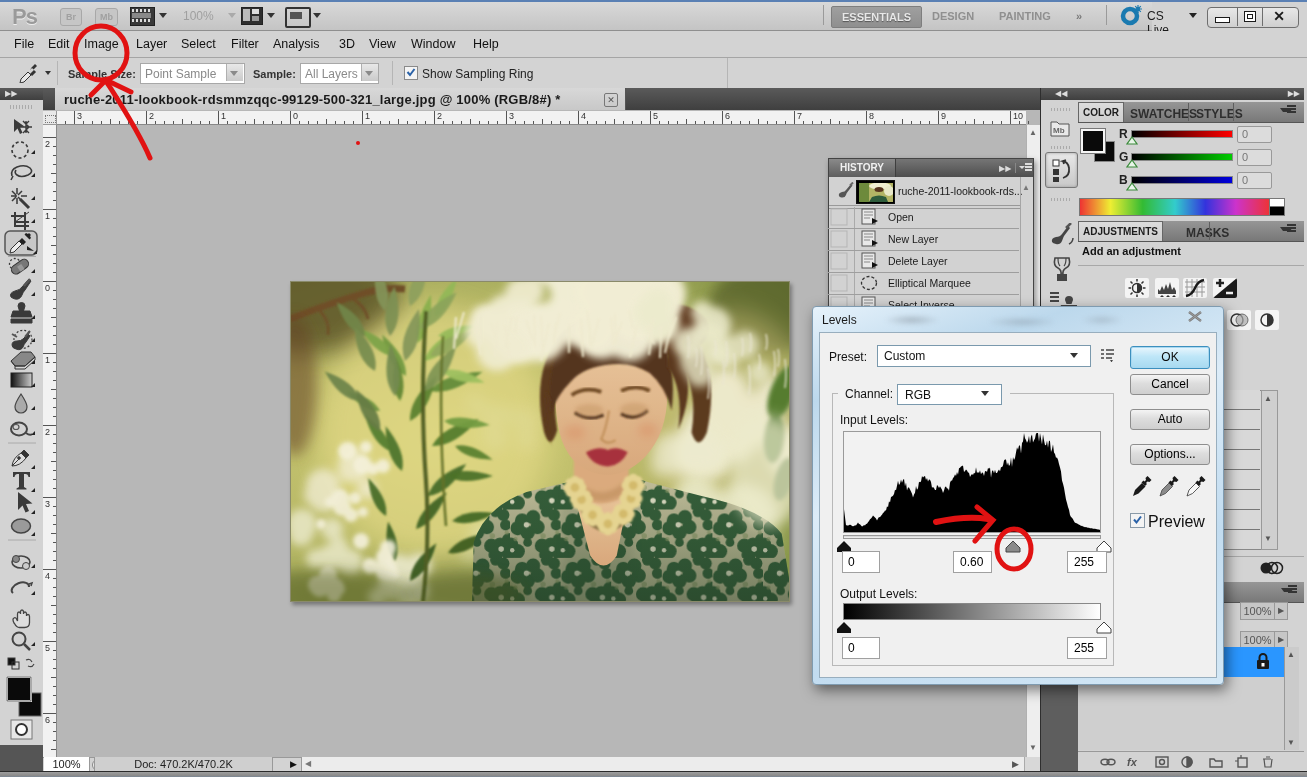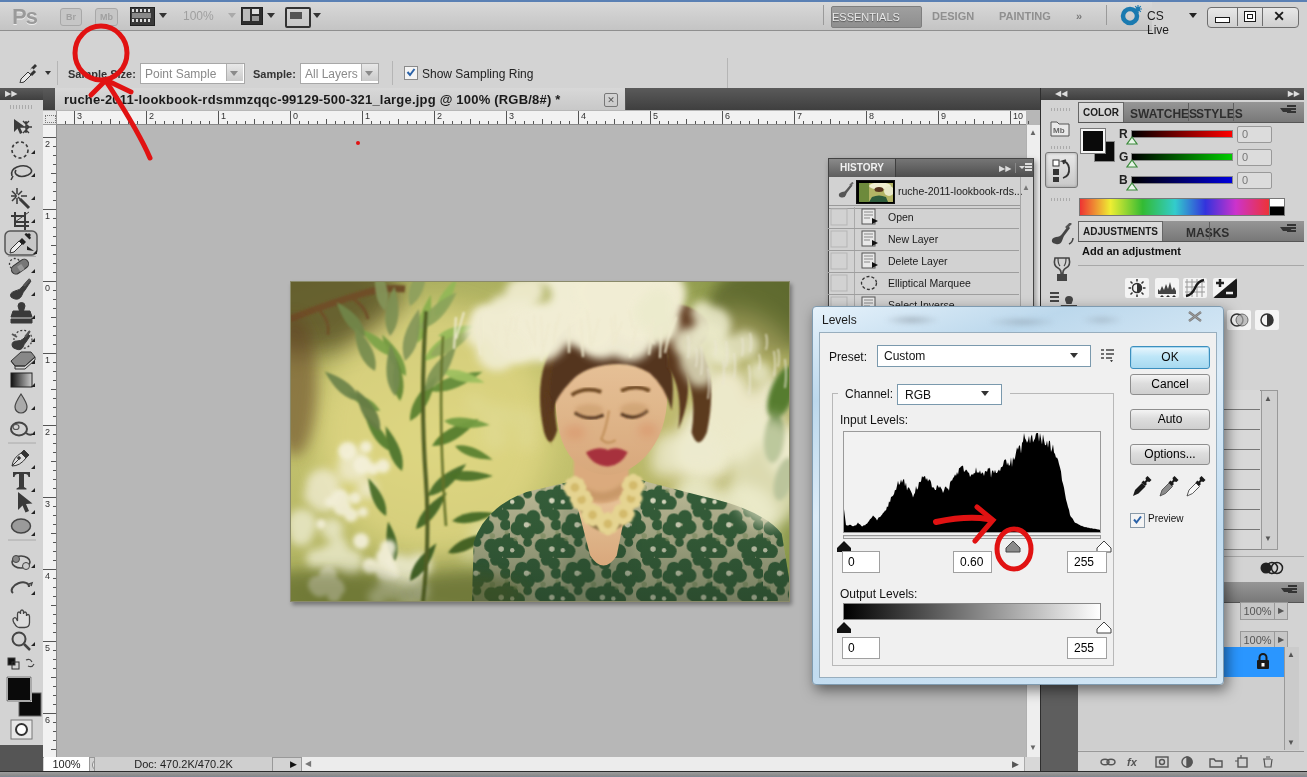--- a/index.html
+++ b/index.html
@@ -35,21 +35,21 @@
   <div class="abs" style="left:243px;top:9px;width:7px;height:12px;background:#bbb;"></div>
   <div class="abs" style="left:252px;top:9px;width:7px;height:5px;background:#ddd;"></div>
   <div class="abs" style="left:252px;top:16px;width:7px;height:5px;background:#999;"></div>
   <div class="abs" style="left:267px;top:13px;width:0;height:0;border-left:4px solid transparent;border-right:4px solid transparent;border-top:5px solid #333;"></div>
 
   <div class="abs" style="left:285px;top:7px;width:22px;height:17px;border:2px solid #333;border-radius:2px;"></div>
   <div class="abs" style="left:290px;top:12px;width:12px;height:7px;background:#555;"></div>
   <div class="abs" style="left:313px;top:13px;width:0;height:0;border-left:4px solid transparent;border-right:4px solid transparent;border-top:5px solid #333;"></div>
 
   <div class="abs" style="left:823px;top:5px;width:1px;height:20px;background:#9a9a9a;"></div>
-  <div class="abs" style="left:831px;top:6px;width:89px;height:20px;background:linear-gradient(#9f9f9f,#8f8f8f);border:1px solid #7e7e7e;border-radius:2px;color:#e8e8e8;font-size:11px;font-weight:normal;text-align:left;line-height:20px;text-shadow:0 1px 1px #555;">ESSENTIALS</div>
+  <div class="abs" style="left:831px;top:6px;width:89px;height:20px;background:linear-gradient(#9f9f9f,#8f8f8f);border:1px solid #7e7e7e;border-radius:2px;color:#e8e8e8;font-size:11px;font-weight:bold;text-align:center;line-height:20px;text-shadow:0 1px 1px #555;">ESSENTIALS</div>
   <div class="abs" style="left:932px;top:10px;font-size:11px;font-weight:bold;color:#8f8f8f;">DESIGN</div>
   <div class="abs" style="left:999px;top:10px;font-size:11px;font-weight:bold;color:#8f8f8f;">PAINTING</div>
   <div class="abs" style="left:1076px;top:10px;font-size:11px;font-weight:bold;color:#7a7a7a;">»</div>
   <div class="abs" style="left:1106px;top:5px;width:1px;height:20px;background:#9a9a9a;"></div>
 
   <svg class="abs" style="left:1119px;top:5px;" width="24" height="22" viewBox="0 0 24 22">
     <circle cx="11" cy="11" r="7" fill="none" stroke="#1a7ab0" stroke-width="4.5"></circle>
     <circle cx="19" cy="4" r="2" fill="#1a7ab0"></circle>
     <path d="M19 0v8M15 4h8M16.2 1.2l5.6 5.6M16.2 6.8l5.6-5.6" stroke="#1a7ab0" stroke-width="1.2"></path>
   </svg>
@@ -58,20 +58,33 @@
 
   <div class="abs" style="left:1207px;top:7px;width:90px;height:19px;border:1px solid #6e6e6e;border-radius:4px;background:linear-gradient(#e8e8e8,#cfcfcf);"></div>
   <div class="abs" style="left:1237px;top:7px;width:1px;height:19px;background:#6e6e6e;"></div>
   <div class="abs" style="left:1262px;top:7px;width:1px;height:19px;background:#6e6e6e;"></div>
   <div class="abs" style="left:1215px;top:17px;width:13px;height:4px;background:#fff;border:1.5px solid #1a1a1a;"></div>
   <div class="abs" style="left:1244px;top:11px;width:10px;height:9px;background:#fff;border:1.5px solid #1a1a1a;"></div>
   <div class="abs" style="left:1247px;top:14px;width:4px;height:3px;background:#fff;border:1.5px solid #1a1a1a;"></div>
   <div class="abs" style="left:1270px;top:9px;width:18px;height:15px;font-size:14px;font-weight:bold;color:#1a1a1a;text-align:center;line-height:15px;">✕</div>
 </div>
 
+<div class="abs" id="menubar" style="left:0;top:31px;width:1307px;height:26px;background:#d3d3d3;border-bottom:1px solid #a5a5a5;font-size:12.5px;color:#111;">
+  <span class="abs" style="left:14px;top:6px;">File</span>
+  <span class="abs" style="left:48px;top:6px;">Edit</span>
+  <span class="abs" style="left:84px;top:6px;">Image</span>
+  <span class="abs" style="left:136px;top:6px;">Layer</span>
+  <span class="abs" style="left:181px;top:6px;">Select</span>
+  <span class="abs" style="left:231px;top:6px;">Filter</span>
+  <span class="abs" style="left:273px;top:6px;">Analysis</span>
+  <span class="abs" style="left:339px;top:6px;">3D</span>
+  <span class="abs" style="left:369px;top:6px;">View</span>
+  <span class="abs" style="left:411px;top:6px;">Window</span>
+  <span class="abs" style="left:473px;top:6px;">Help</span>
+</div>
 
 <div class="abs" id="optionsbar" style="left:0;top:58px;width:1307px;height:30px;background:#d3d3d3;border-bottom:1px solid #9e9e9e;">
   <svg class="abs" style="left:17px;top:5px;" width="22" height="20" viewBox="0 0 22 20">
     <path d="M4 16 L11 9 l3 3 L7 19 l-4 1z" fill="#e8e8e8" stroke="#333" stroke-width="1"></path>
     <path d="M11 9l4-4 1.5 1.5L20 3l-2-2-3.5 3.5L13 7z" fill="#333"></path>
     <path d="M14 12l4-4" stroke="#333" stroke-width="3"></path>
   </svg>
   <div class="abs" style="left:45px;top:13px;width:0;height:0;border-left:3.5px solid transparent;border-right:3.5px solid transparent;border-top:4.5px solid #333;"></div>
   <div class="abs" style="left:57px;top:3px;width:1px;height:24px;background:#b5b5b5;"></div>
   <div class="abs" style="left:68px;top:10px;font-size:11px;font-weight:bold;color:#333;">Sample Size:</div>
@@ -1037,21 +1050,21 @@
         </g>
     <g transform="translate(54 0)">
           <path d="M1 22 l2-6 7-7 3.5 3.5 -7 7 -5.5 2.5z" fill="#f8f8f8" stroke="#333" stroke-width="0.8"></path>
           <path d="M9.5 8.5 l2-2 1 1 1.5-1.5 -0.5-2 2-2 c1.5 1.5 2.5 2.5 4 4 l-2 2 -2-0.5 -1.5 1.5 1 1 -2 2z" fill="#1a1a1a"></path>
         </g>
   </svg>
   <div class="abs" style="left:318px;top:207px;width:13px;height:13px;background:#f4f4f4;border:1px solid #8a9aa8;"></div>
   <svg class="abs" style="left:319px;top:207px;" width="13" height="13">
         <path d="M3 6.5l2.5 3 4.5-6" stroke="#2a62a8" stroke-width="2" fill="none"></path>
       </svg>
-  <div class="abs" style="left:336px;top:207px;font-size:10px;color:#111;">Preview</div>
+  <div class="abs" style="left:336px;top:207px;font-size:16px;color:#111;">Preview</div>
 
   <div class="abs" style="left:20px;top:87px;width:280px;height:271px;border:1px solid #b8b8b8;"></div>
   <div class="abs" style="left:26px;top:79px;width:172px;height:16px;background:#f0f0f0;"></div>
   <div class="abs" style="left:33px;top:81px;font-size:12px;color:#111;">Channel:</div>
   <div class="abs vbox" style="left:85px;top:78px;width:103px;height:19px;border-color:#7a99ad;"></div>
   <div class="abs" style="left:93px;top:82px;font-size:12px;color:#111;">RGB</div>
   <div class="abs" style="left:169px;top:85px;width:0;height:0;border-left:4.5px solid transparent;border-right:4.5px solid transparent;border-top:5px solid #333;"></div>
   <div class="abs" style="left:28px;top:107px;font-size:12px;color:#111;">Input Levels:</div>
 
   <div class="abs" style="left:31px;top:125px;width:258px;height:102px;background:#f2f2f2;border:1px solid #9a9a9a;box-sizing:border-box;">

